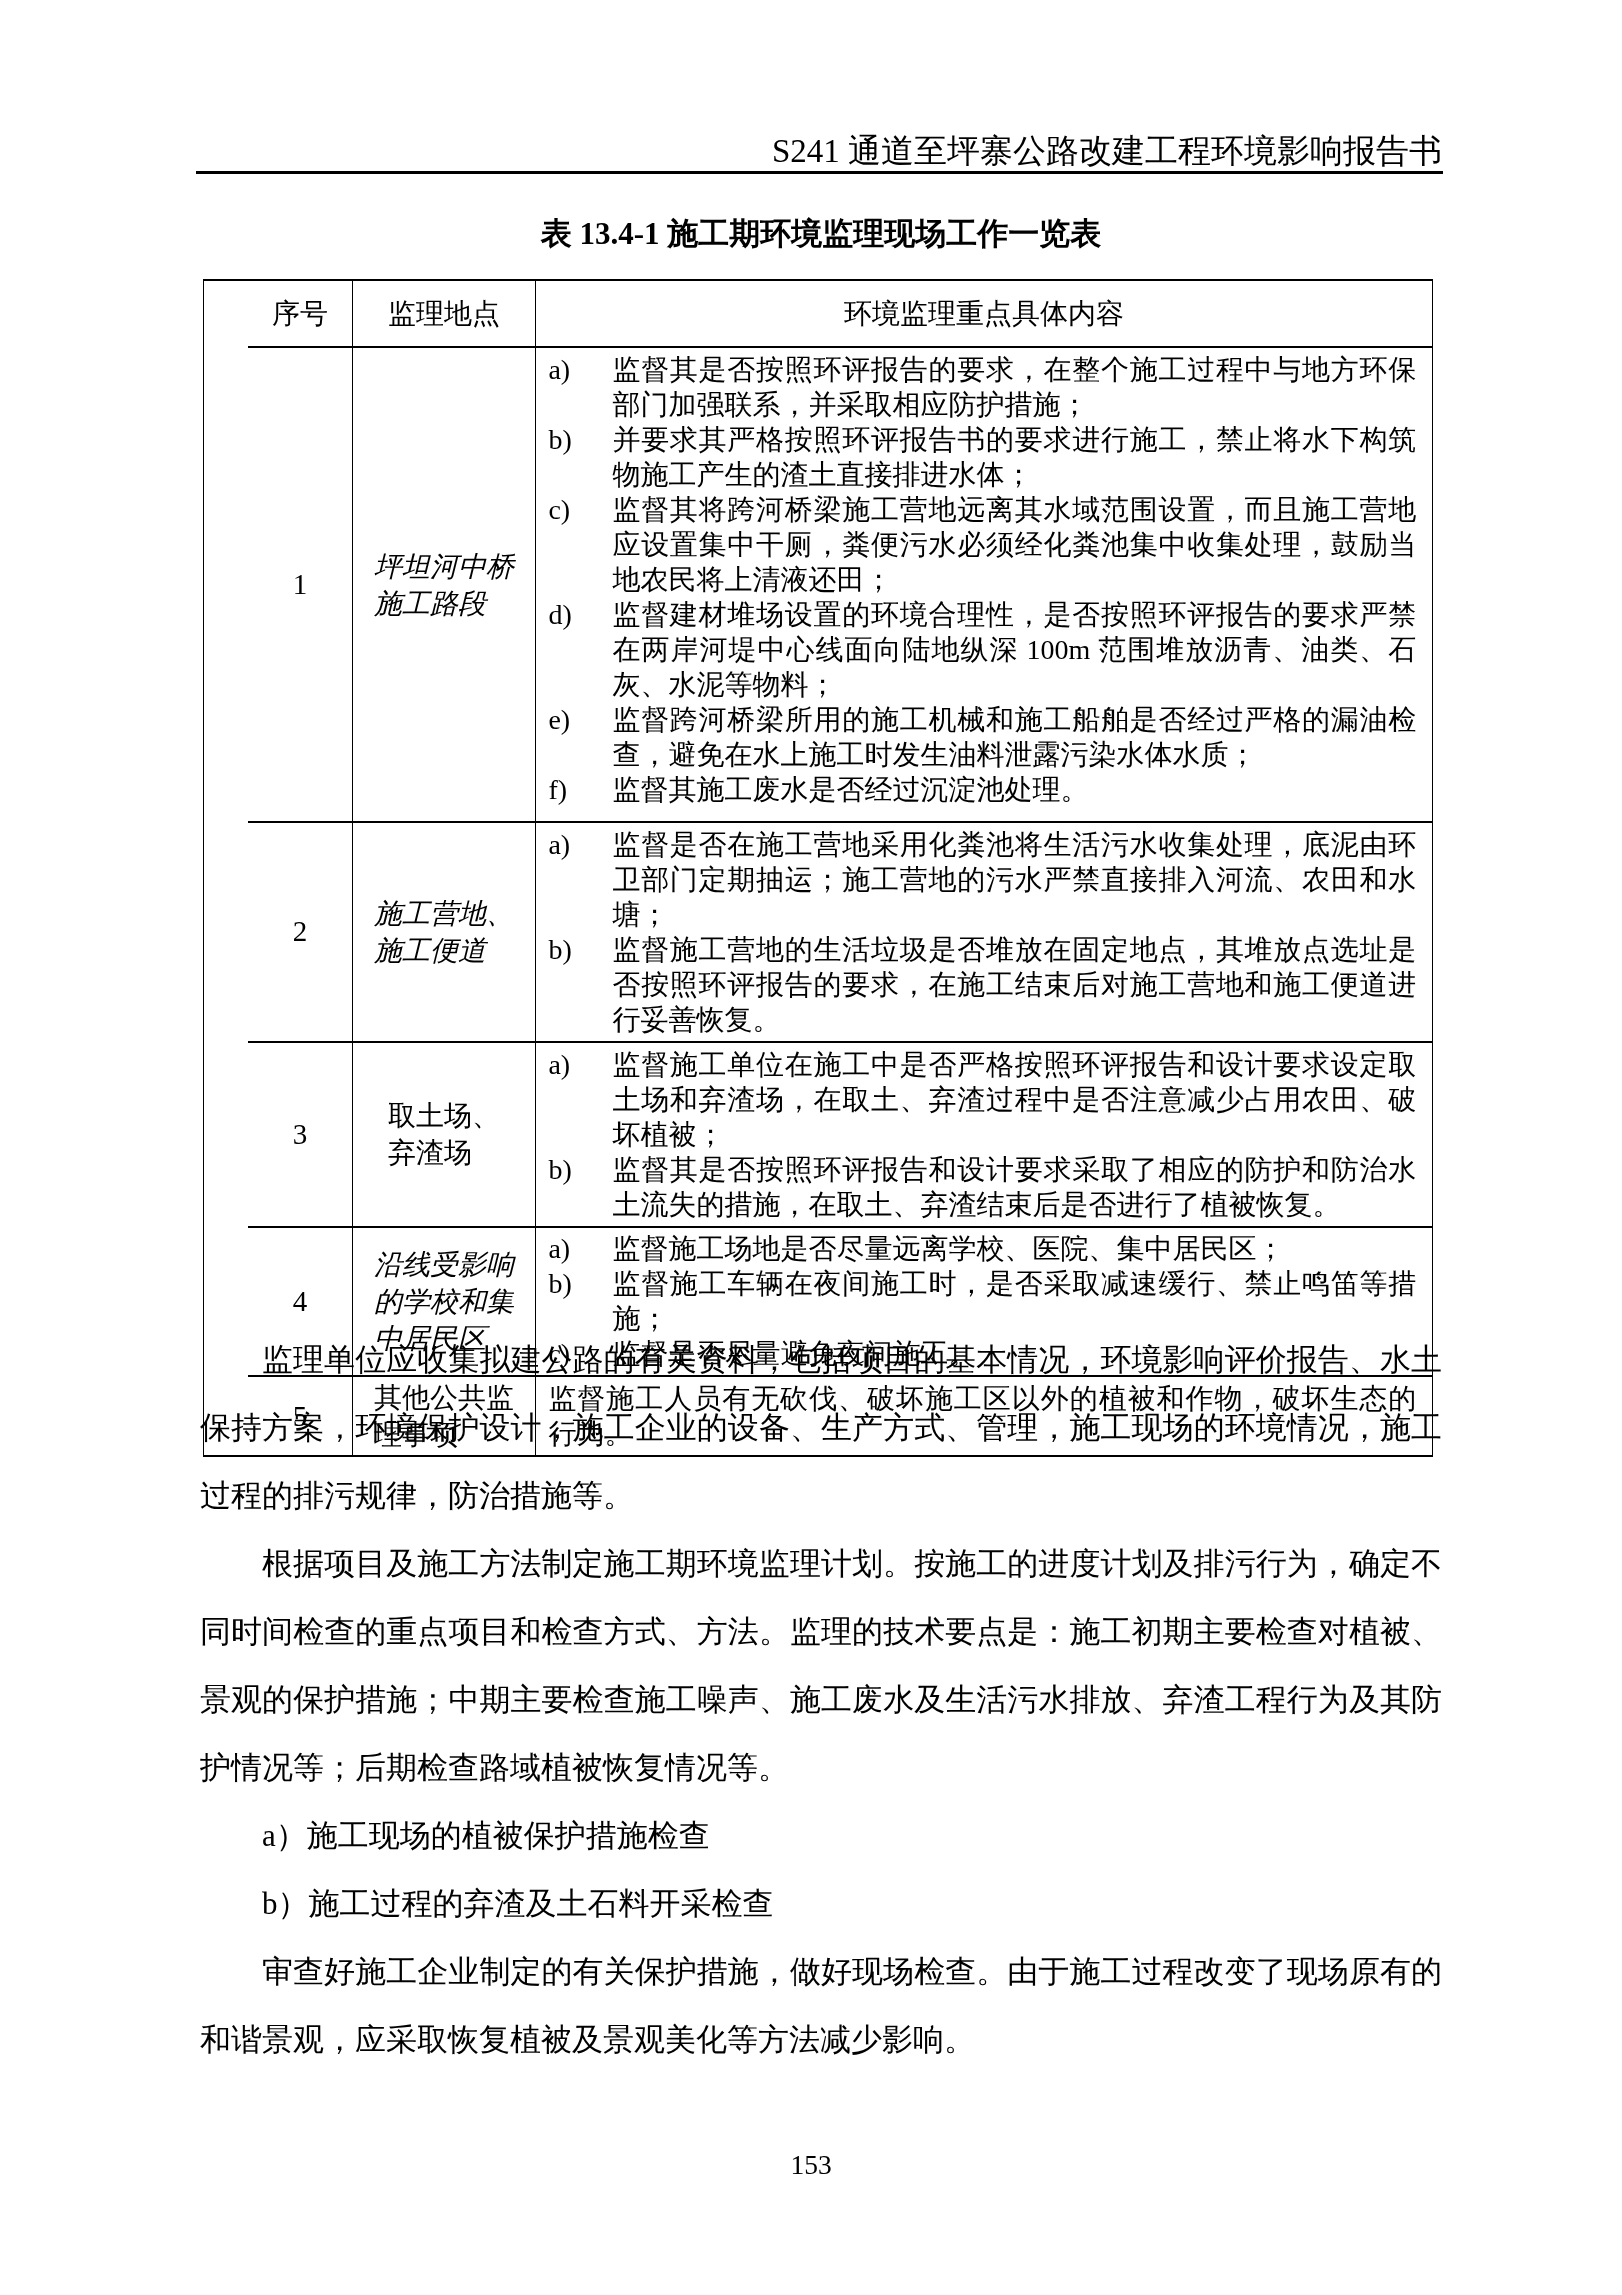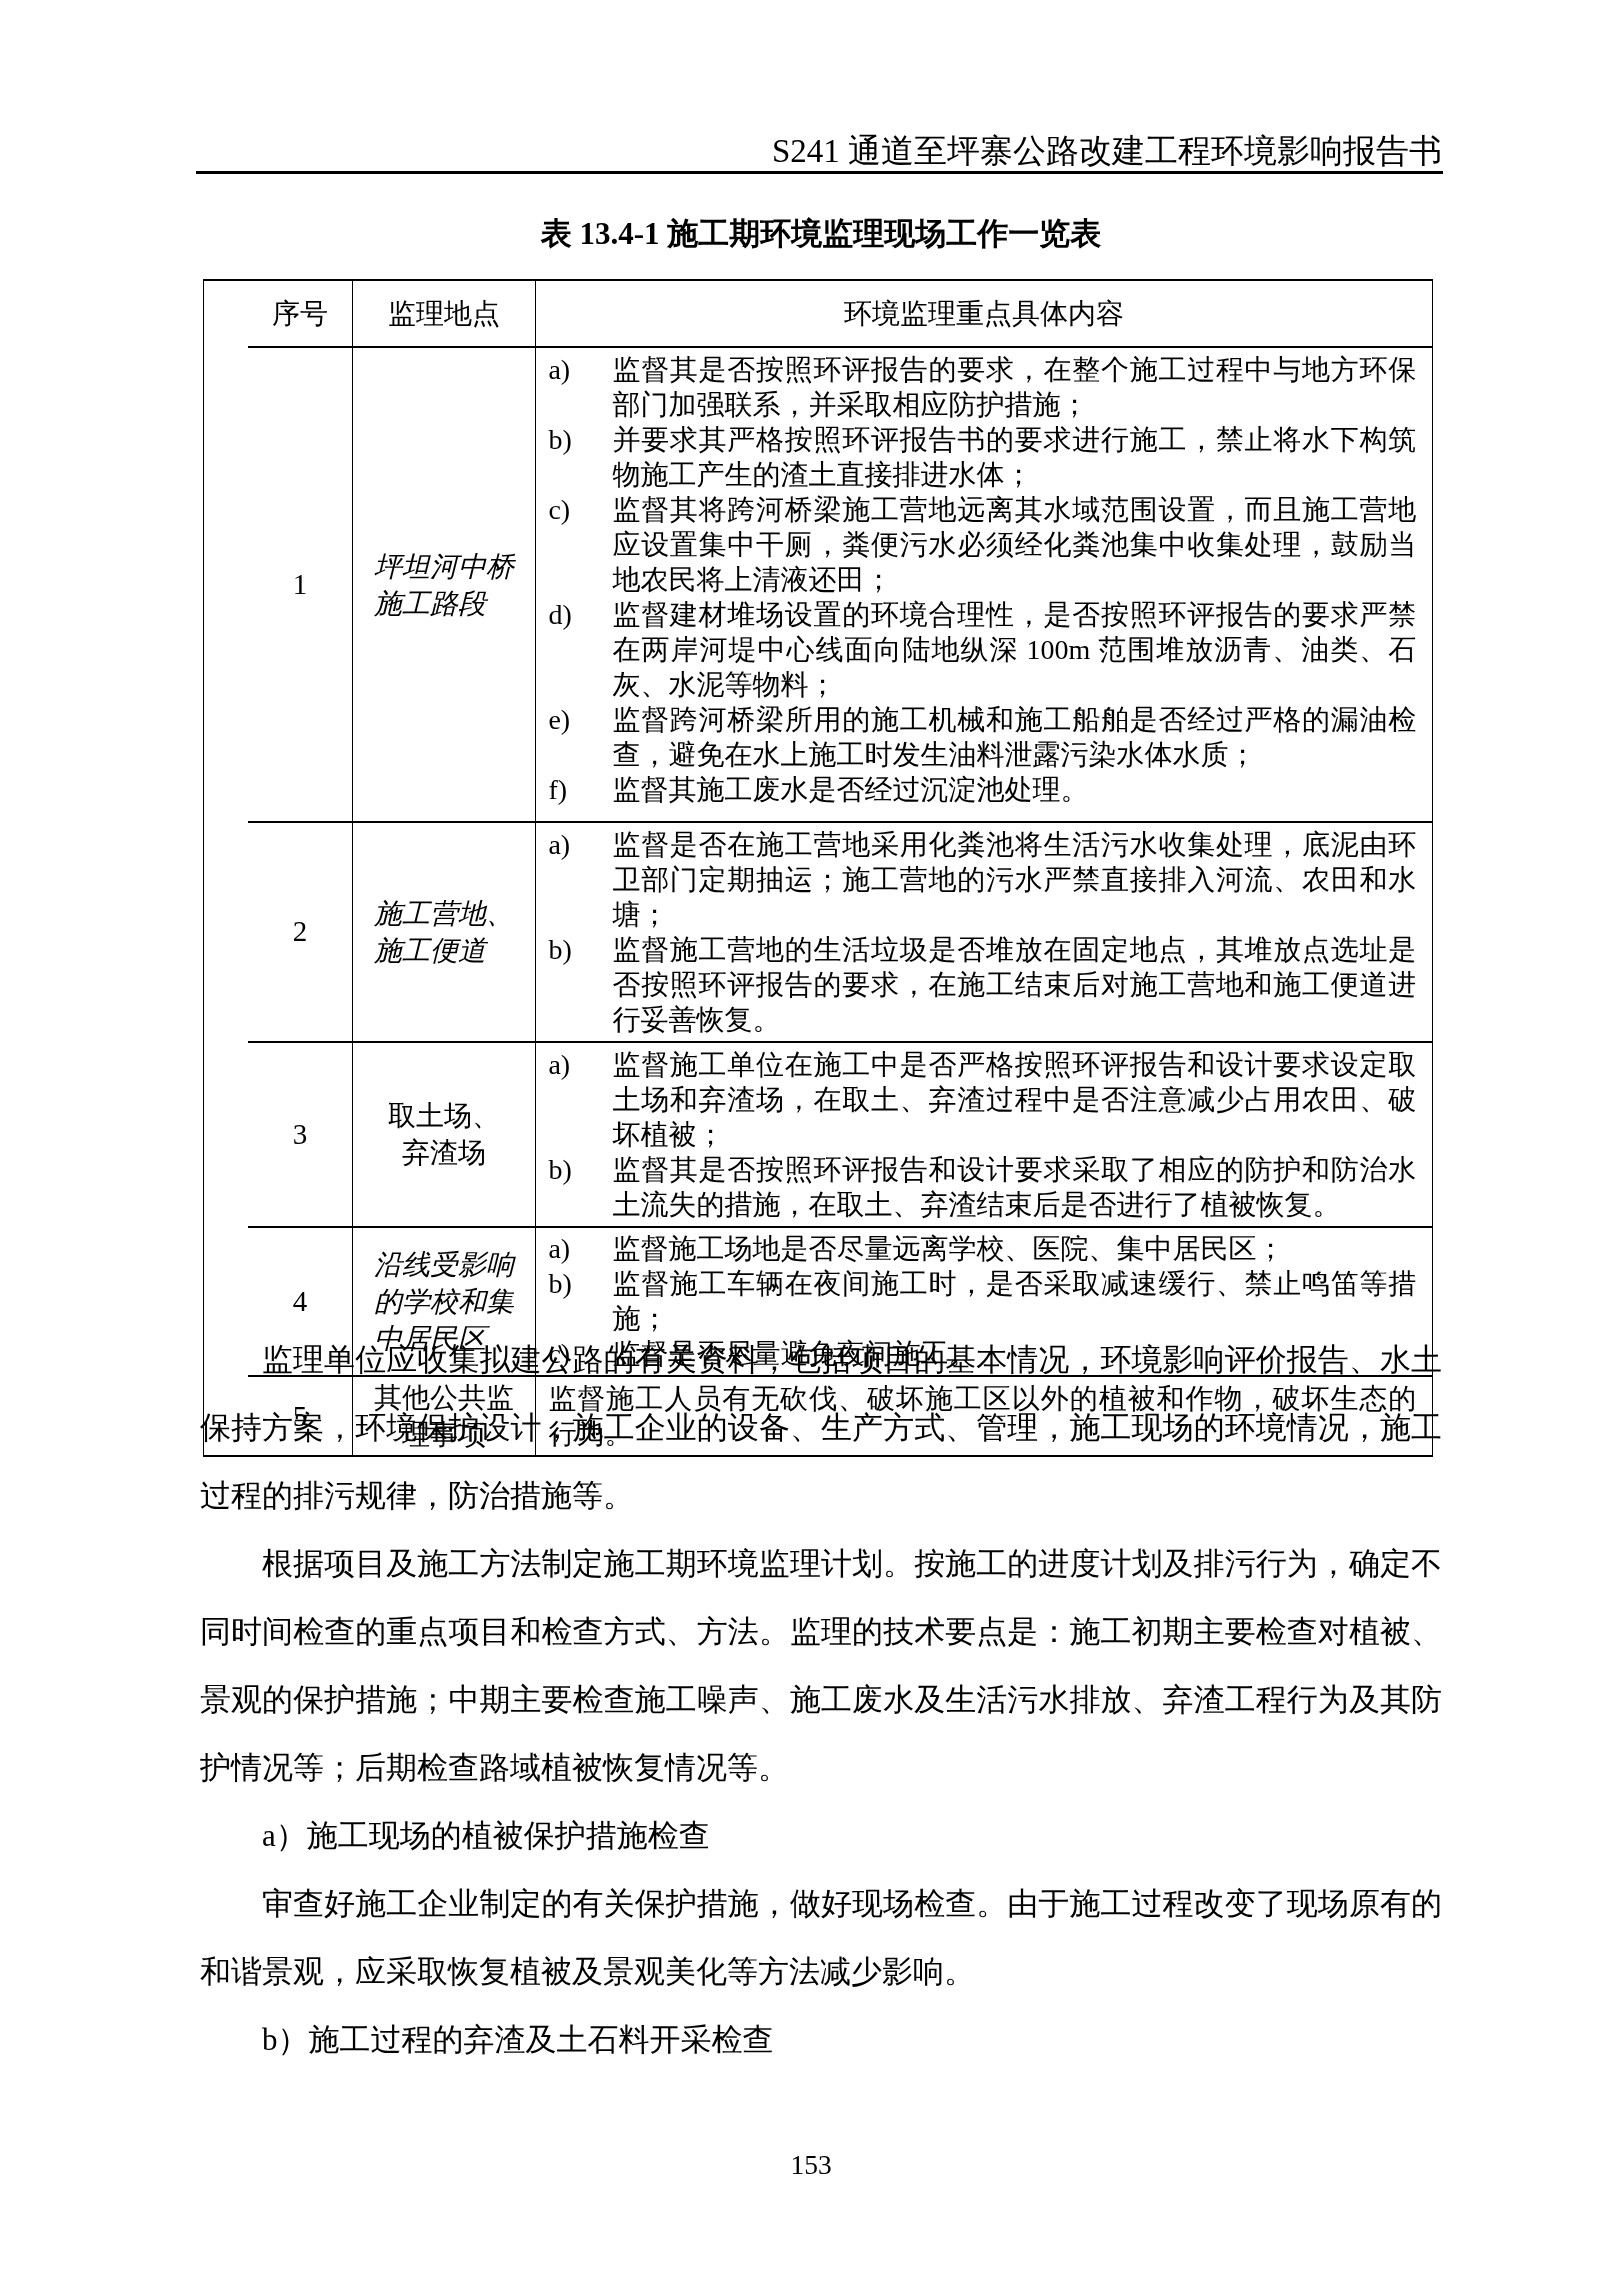--- a/index.html
+++ b/index.html
@@ -30,21 +30,21 @@
   .td:last-child{border-right:0;}
   .c0{flex:0 0 105px;width:105px;}
   .c1{flex:0 0 183px;width:183px;}
   .c2{flex:1 1 auto;}
   .vcenter{display:flex;flex-direction:column;justify-content:center;align-items:center;}
   .tr.head{min-height:65px;}
   .tr.head .td{display:flex;align-items:center;justify-content:center;text-align:center;}
   .num{font-size:29px;}
   .loc{line-height:37px;display:inline-block;}
   .loc.align-left{text-align:left;font-style:italic;}
-  .loc.align-center{text-align:center;}
+  .loc.align-center{text-align:left;}
   .content{padding:3.9px 15.7px 3.9px 12.4px;line-height:35px;}
   .item{display:flex;}
   .marker{flex:0 0 64px;}
   .itext{flex:1 1 auto;text-align:justify;}
   .body{
     position:absolute;top:1326px;left:200px;width:1242px;
     font-size:31px;line-height:68px;
   }
   .body p{margin:0;text-indent:62px;text-align:justify;}
   .page-num{
@@ -189,20 +189,20 @@
             <div class="itext">监督施工人员有无砍伐、破坏施工区以外的植被和作物，破坏生态的行为。</div>
           </div>
         </div>
       </div>
     </div>
 
   <div class="body">
       <p>监理单位应收集拟建公路的有关资料，包括项目的基本情况，环境影响评价报告、水土保持方案，环境保护设计，施工企业的设备、生产方式、管理，施工现场的环境情况，施工过程的排污规律，防治措施等。</p>
       <p>根据项目及施工方法制定施工期环境监理计划。按施工的进度计划及排污行为，确定不同时间检查的重点项目和检查方式、方法。监理的技术要点是：施工初期主要检查对植被、景观的保护措施；中期主要检查施工噪声、施工废水及生活污水排放、弃渣工程行为及其防护情况等；后期检查路域植被恢复情况等。</p>
       <p>a）施工现场的植被保护措施检查</p>
+      <p>b）施工过程的弃渣及土石料开采检查</p>
       <p>审查好施工企业制定的有关保护措施，做好现场检查。由于施工过程改变了现场原有的和谐景观，应采取恢复植被及景观美化等方法减少影响。</p>
-      <p>b）施工过程的弃渣及土石料开采检查</p>
     </div>
 
   <div class="page-num">153</div>
 
 </div>
 
 
 </body></html>

